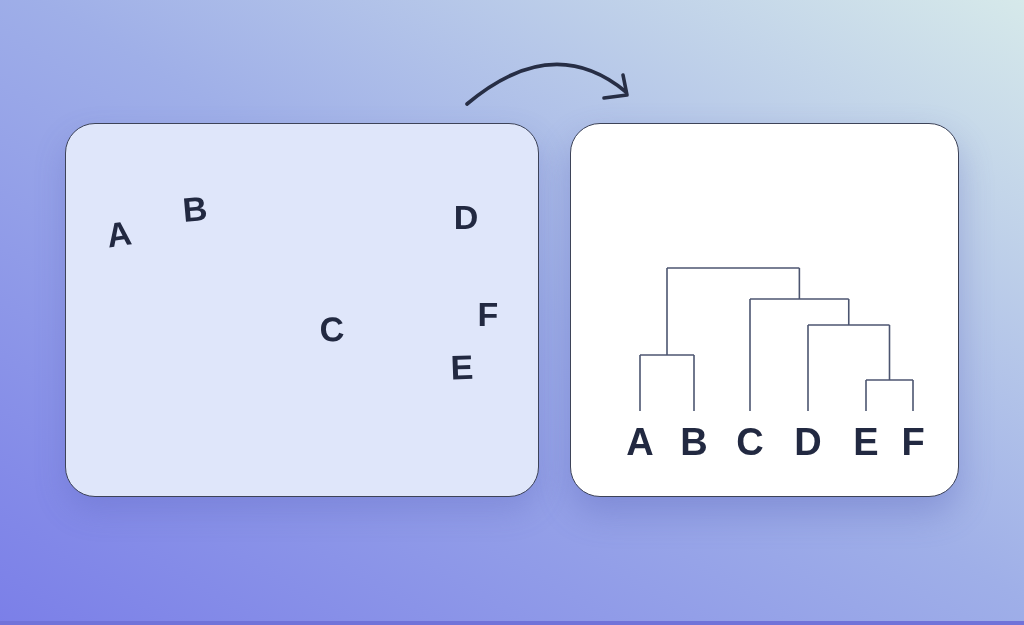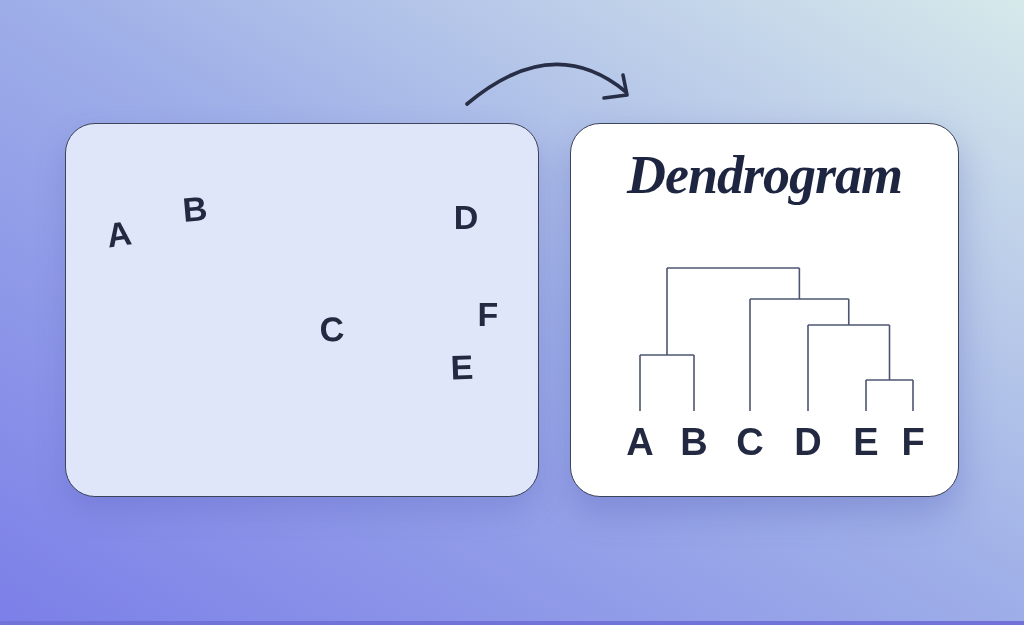--- a/index.html
+++ b/index.html
@@ -100,21 +100,20 @@
     <span class="scatter-letter" style="left: 396px; top: 243px; transform: translate(-50%, -50%) rotate(-2deg);">E</span>
     <span class="scatter-letter" style="left: 422px; top: 190px; transform: translate(-50%, -50%) rotate(0deg);">F</span>
   </div>
 
 <svg class="arrow" viewBox="0 0 190 80" aria-hidden="true">
   <path d="M 15 76 Q 101 3.5 174 64"></path>
   <polyline points="171,47 175,67 152,70"></polyline>
 </svg>
 
 <div class="card right">
-  <div class="dendro-title">Dendrogram</div>
   <svg class="dendrogram" viewBox="0 0 389 374">
       <text x="69" y="331">A</text>
       <text x="123" y="331">B</text>
       <text x="179" y="331">C</text>
       <text x="237" y="331">D</text>
       <text x="295" y="331">E</text>
       <text x="342" y="331">F</text>
       <line x1="295" y1="287" x2="295" y2="256"></line>
       <line x1="342" y1="287" x2="342" y2="256"></line>
       <line x1="295" y1="256" x2="342" y2="256"></line>

